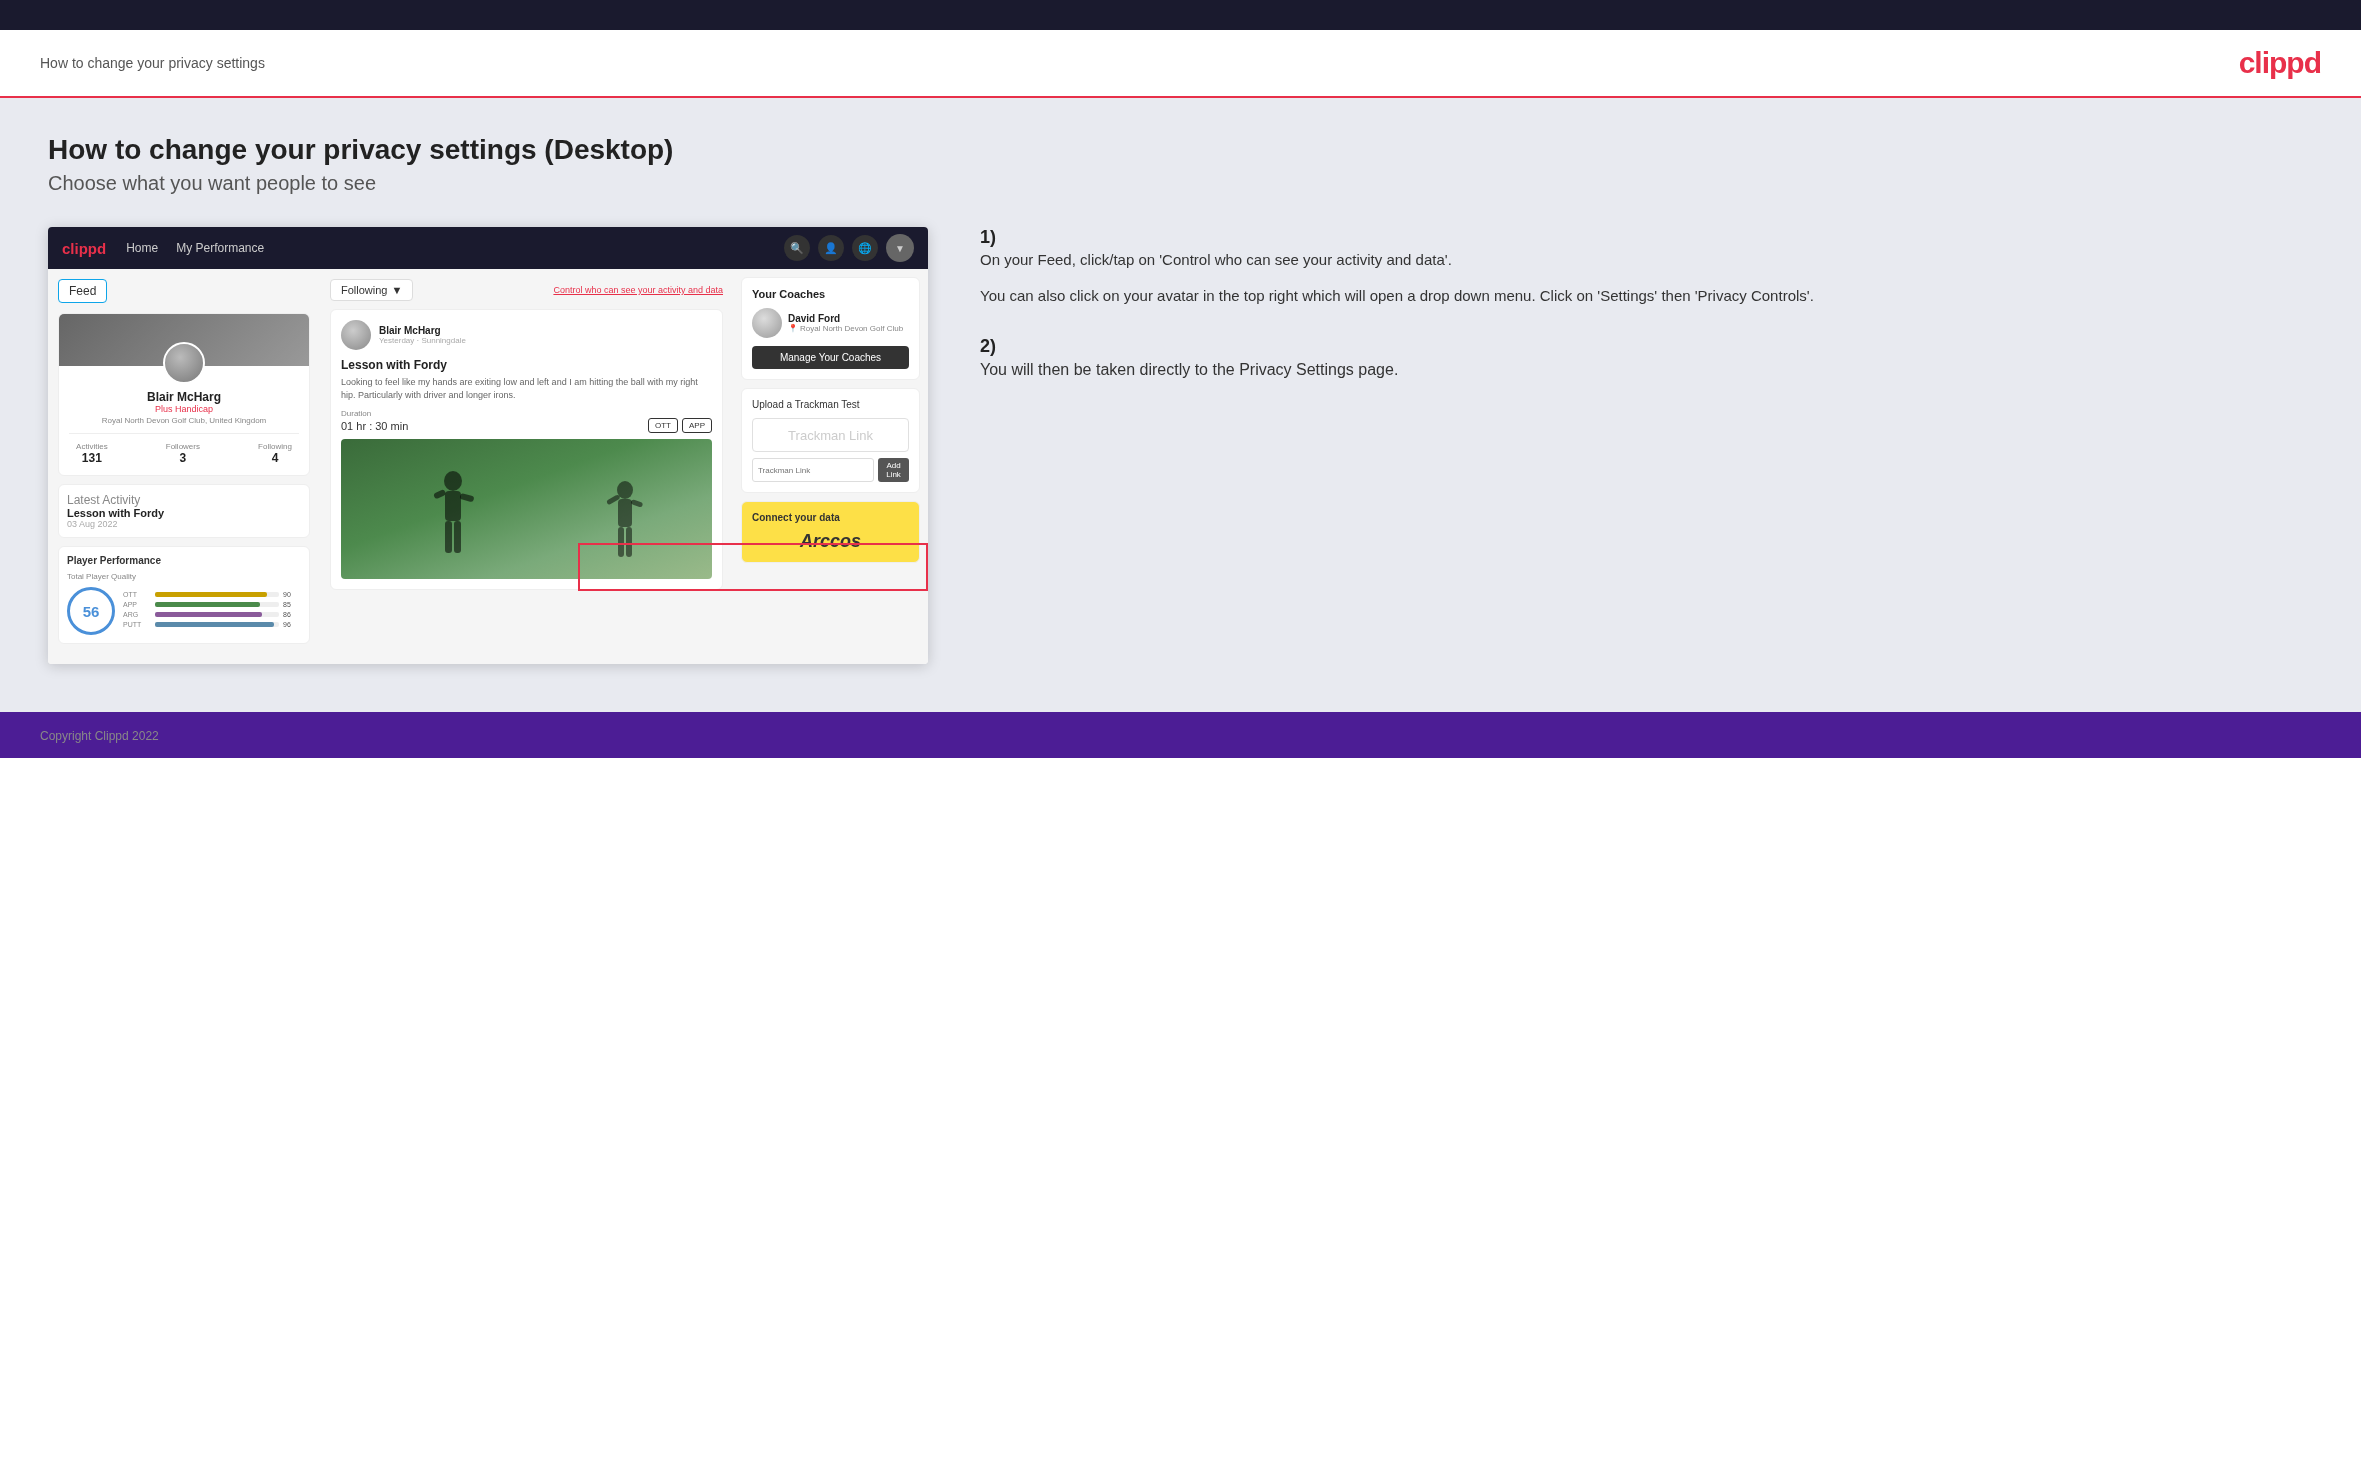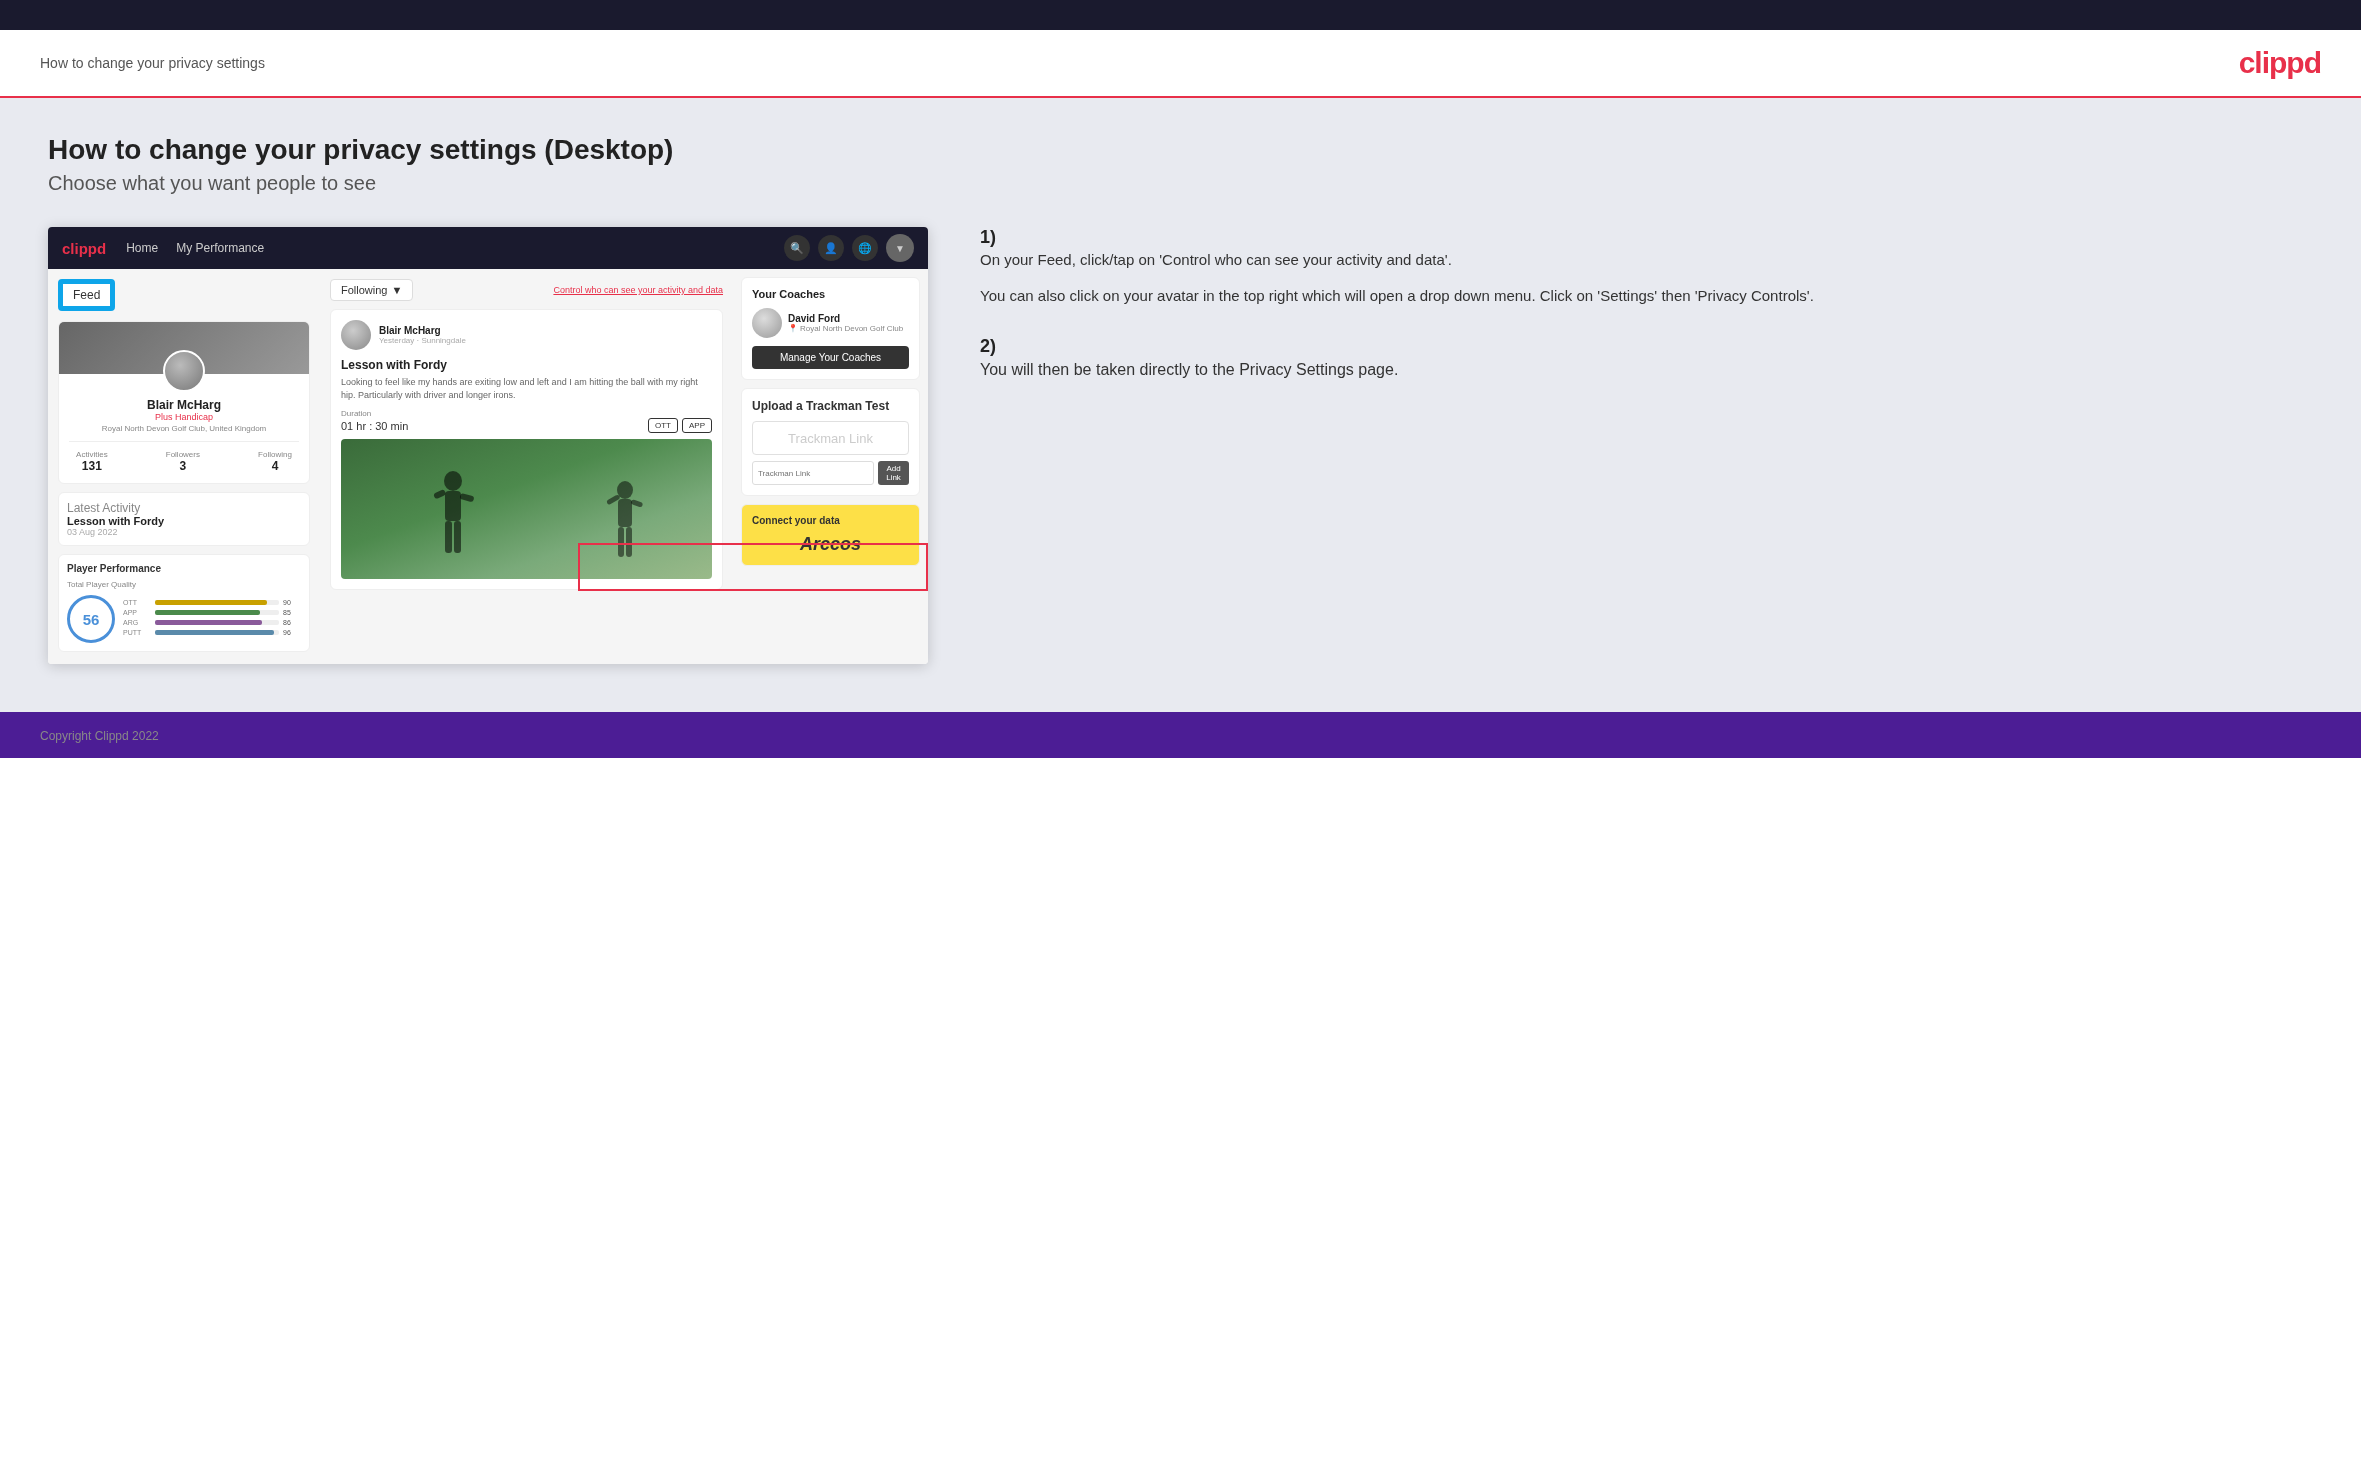--- a/index.html
+++ b/index.html
@@ -34,21 +34,21 @@
           <div style="width:26px;height:26px;background:#333;border-radius:50%;display:flex;align-items:center;justify-content:center;color:#aaa;font-size:11px;">👤</div>
           <div style="width:26px;height:26px;background:#333;border-radius:50%;display:flex;align-items:center;justify-content:center;color:#aaa;font-size:11px;">🌐</div>
           <div style="width:28px;height:28px;background:#666;border-radius:50%;display:flex;align-items:center;justify-content:center;color:#ccc;font-size:10px;">▼</div>
         </div>
       </nav>
 
       <div style="display:flex; background:#f5f5f5; min-height:395px;">
 
         <div style="width:272px; flex-shrink:0; background:#f5f5f5; padding:10px;">
 
-          <div style="font-size:12px; color:#333; background:#fff; border-radius:4px; padding:4px 10px; display:inline-block; margin-bottom:10px; border:5px solid #0ea5e9;">
+          <div style="font-size:12px; color:#333; background:#fff; border-radius:4px; padding:4px 10px; display:inline-block; margin-bottom:10px; border:1px solid #0ea5e9;">
             <span>Feed</span>
           </div>
 
           
           <div style="background:#fff; border:1px solid #eee; border-radius:6px; overflow:hidden; margin-bottom:8px;">
             <div style="height:52px; background:linear-gradient(135deg,#666,#999); position:relative;">
               <div style="width:42px;height:42px;border-radius:50%;background:radial-gradient(circle at 40% 35%,#bbb,#777);border:2px solid #fff;position:absolute;bottom:-18px;left:50%;transform:translateX(-50%);"></div>
             </div>
             <div style="padding:24px 10px 10px;text-align:center;">
               <div style="font-size:12px;font-weight:bold;color:#222;">Blair McHarg</div>
@@ -181,21 +181,21 @@
                 <div style="font-size:8px;color:#888;display:flex;align-items:center;gap:2px;">
                   <span>📍</span>
                   <span>Royal North Devon Golf Club</span>
                 </div>
               </div>
             </div>
             <button style="width:100%;background:#333;color:#fff;border:none;border-radius:4px;padding:6px;font-size:10px;text-align:center;cursor:pointer;">Manage Your Coaches</button>
           </div>
 
           <div style="background:#fff;border:1px solid #eee;border-radius:6px;padding:10px;">
-            <div style="font-size:12px;font-weight:bold;color:#333;margin-bottom:8px;">Upload a Trackman Test</div>
+            <div style="font-size:10px;font-weight:normal;color:#333;margin-bottom:8px;">Upload a Trackman Test</div>
             <div style="height:34px;display:flex;align-items:center;justify-content:center;border:1px solid #e0e0e0;border-radius:4px;font-size:13px;color:#ccc;margin-bottom:6px;">
               <span>Trackman Link</span>
             </div>
             <div style="display:flex;gap:4px;">
               <input style="flex: 1 1 0%; font-size: 8px; padding: 3px 5px; border: 1px solid rgb(221, 221, 221); border-radius: 3px; color: rgb(170, 170, 170);" placeholder="Trackman Link">
               <button style="background:#555;color:#fff;font-size:8px;padding:3px 6px;border:none;border-radius:3px;cursor:pointer;">Add Link</button>
             </div>
           </div>
 
           <div style="background:#fde047;border:1px solid #eee;border-radius:6px;padding:10px;">

